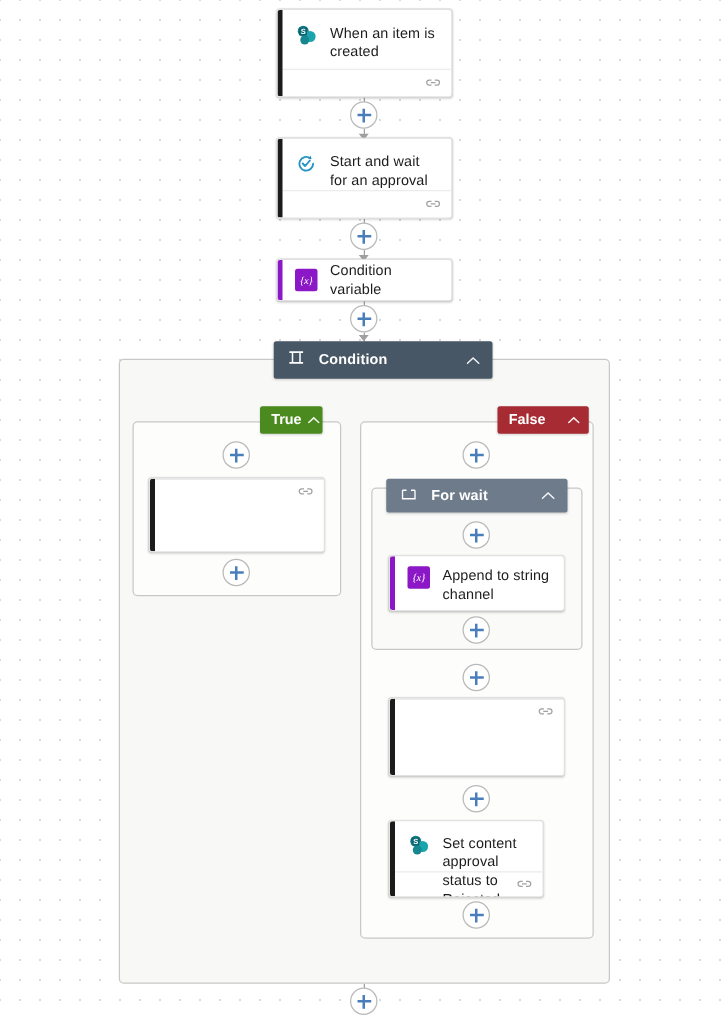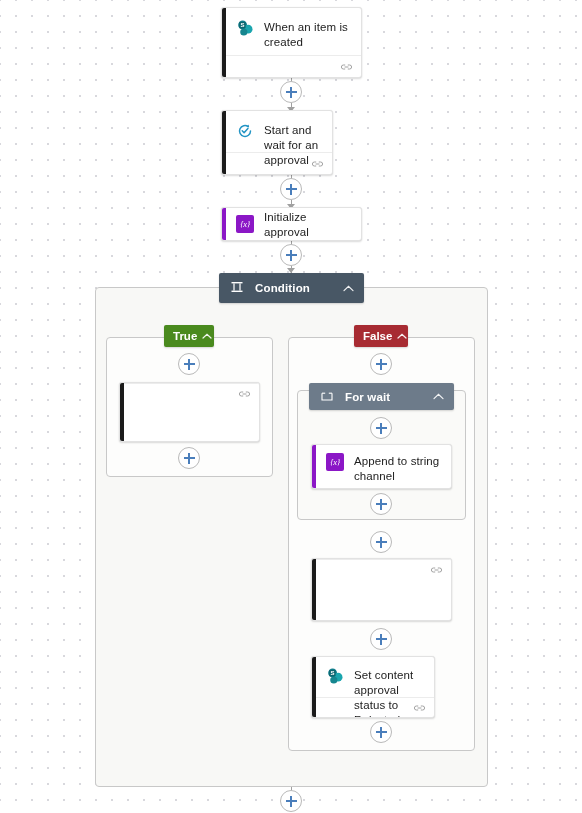--- a/index.html
+++ b/index.html
@@ -126,20 +126,21 @@
     position: absolute;
     border-radius: 2px;
     box-sizing: border-box;
     display: flex;
     align-items: center;
     padding: 0 7px 0 9px;
     color: #ffffff;
     font-size: 11.5px;
     font-weight: bold;
     box-shadow: 0 1px 2px rgba(0,0,0,0.16);
+    margin-left: 44px;
   }
   .pill .plabel { flex: 1 1 auto; }
 
   .chev { opacity: .92; margin-left: 8px; display:flex; align-items:center; }
 
   
   .plus {
     position: absolute;
     width: 22px; height: 22px;
     border-radius: 50%;
@@ -267,21 +268,21 @@
           <path d="M5.2 3.0 H3.4 a2 2 0 0 0 0 4 H5.2" fill="none" stroke="#555" stroke-width="1"></path>
           <path d="M7.8 3.0 H9.6 a2 2 0 0 1 0 4 H7.8" fill="none" stroke="#555" stroke-width="1"></path>
           <path d="M4.6 5.0 H8.4" stroke="#555" stroke-width="1"></path>
         </svg>
       </span>
     </div>
   </div>
 
   <div class="plus" style="left:280px; top:81px;"></div>
 
-  <div class="card" style="left:221px; top:110px; width:112px; height:65px;">
+  <div class="card" style="left:221px; top:110px; width:141px; height:65px;">
     <div class="accent" style="background:#1b1b1b;"></div>
     <div class="card-body">
       <span class="cicon">
         <svg width="18" height="18" viewBox="0 0 18 18">
           <path d="M14.5 9 a5.5 5.5 0 1 1 -2.2 -4.4" fill="none" stroke="#2294c4" stroke-width="1.5" stroke-linecap="round"></path>
           <path d="M12.6 2.4 L13.1 5.1 L10.4 5.1 Z" fill="#2294c4"></path>
           <path d="M6.2 8.8 L8.1 10.8 L11.9 6.4" fill="none" stroke="#2294c4" stroke-width="1.5" stroke-linecap="round" stroke-linejoin="round"></path>
         </svg>
       </span>
       <span class="card-title">Start and wait for an approval</span>
@@ -296,27 +297,27 @@
       </span>
     </div>
   </div>
 
   <div class="plus" style="left:280px; top:178px;"></div>
 
   <div class="card" style="left:221px; top:207px; width:141px; height:34px;">
     <div class="accent" style="background:#8B17C6;"></div>
     <div class="card-body" style="padding:8px 10px 8px 14px; align-items:center;">
       <span class="cicon icon-var">{x}</span>
-      <span class="card-title">Initialize approval</span>
+      <span class="card-title">Condition variable</span>
     </div>
   </div>
 
   <div class="plus" style="left:280px; top:244px;"></div>
 
-  <div class="ghead" style="left:219px; top:273px; width:145px; height:30px; background:#485765;">
+  <div class="ghead" style="left:219px; top:273px; width:175px; height:30px; background:#485765;">
     <span>
       <svg width="12" height="12" viewBox="0 0 12 12">
         <rect x="0.5" y="1" width="11" height="1.4" fill="#ffffff"></rect>
         <rect x="0.5" y="9.6" width="11" height="1.4" fill="#ffffff"></rect>
         <rect x="2.4" y="2.4" width="1.2" height="7.2" fill="#ffffff"></rect>
         <rect x="8.4" y="2.4" width="1.2" height="7.2" fill="#ffffff"></rect>
       </svg>
     </span>
     <span class="gtitle">Condition</span>
     <span class="chev">
@@ -345,21 +346,21 @@
           <path d="M5.2 3.0 H3.4 a2 2 0 0 0 0 4 H5.2" fill="none" stroke="#555" stroke-width="1"></path>
           <path d="M7.8 3.0 H9.6 a2 2 0 0 1 0 4 H7.8" fill="none" stroke="#555" stroke-width="1"></path>
           <path d="M4.6 5.0 H8.4" stroke="#555" stroke-width="1"></path>
         </svg>
       </span>
     </div>
   </div>
 
   <div class="plus" style="left:178px; top:447px;"></div>
 
-  <div class="pill" style="left:354px; top:325px; width:54px; height:22px; background:#a72b32;">
+  <div class="pill" style="left:354px; top:325px; width:73px; height:22px; background:#a72b32;">
     <span class="plabel">False</span>
     <span class="chev" style="margin-left:5px;">
       <svg width="10" height="6" viewBox="0 0 10 6">
           <path d="M1 5 L5 1.3 L9 5" fill="none" stroke="#ffffff" stroke-width="1.2" stroke-linecap="round"></path>
         </svg>
     </span>
   </div>
 
   <div class="plus" style="left:370px; top:353px;"></div>
 

